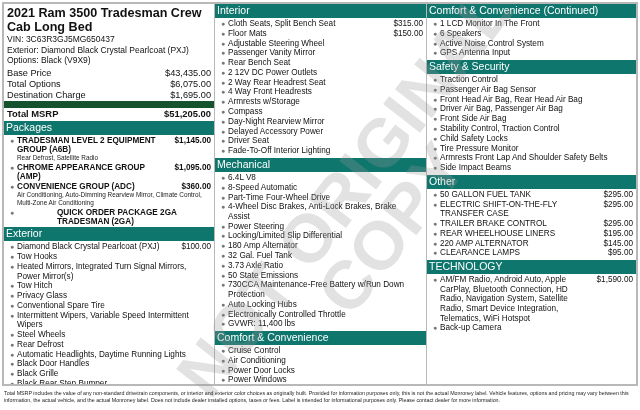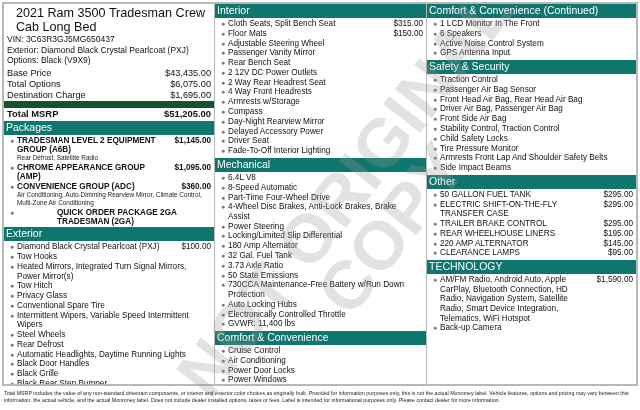--- a/index.html
+++ b/index.html
@@ -25,21 +25,21 @@
   .list { list-style: none; padding: 1px 3px 2px 3px; }
   .item {
     display: flex; align-items: flex-start;
     font-size: 8.2px; line-height: 9.6px; margin-bottom: 0.2px;
   }
   .bullet { width: 10px; flex: 0 0 10px; text-align: center; color: #777; font-size: 7px; line-height: 9.6px; }
   .item-text { flex: 1 1 auto; }
   .item-price { flex: 0 0 auto; text-align: right; padding-left: 6px; }
 
   
-  .title { font-size: 12.6px; font-weight: normal; line-height: 14px; padding: 2px 3px 0 12px; }
+  .title { font-size: 12.6px; font-weight: bold; line-height: 14px; padding: 2px 3px 0 3px; }
   .meta { font-size: 8.5px; line-height: 10.5px; padding: 0 3px; }
   .prices { padding: 2px 3px 0 3px; }
   .price-row { display: flex; justify-content: space-between; font-size: 9.2px; line-height: 11.2px; }
   .total-row { display: flex; justify-content: space-between; font-size: 9.4px; font-weight: bold;
                border-top: 7px solid #14532d; line-height: 11.5px; margin: 0 -3px; padding: 0 3px 1px 3px; }
 
   
   .pkg { padding: 1px 3px 0 3px; }
   .pkg-row { display: flex; align-items: flex-start; font-size: 8.2px; line-height: 9.4px; font-weight: bold; }
   .pkg-desc { font-size: 6.4px; line-height: 7.6px; color: #222; padding-left: 10px; margin-bottom: 1px; }

